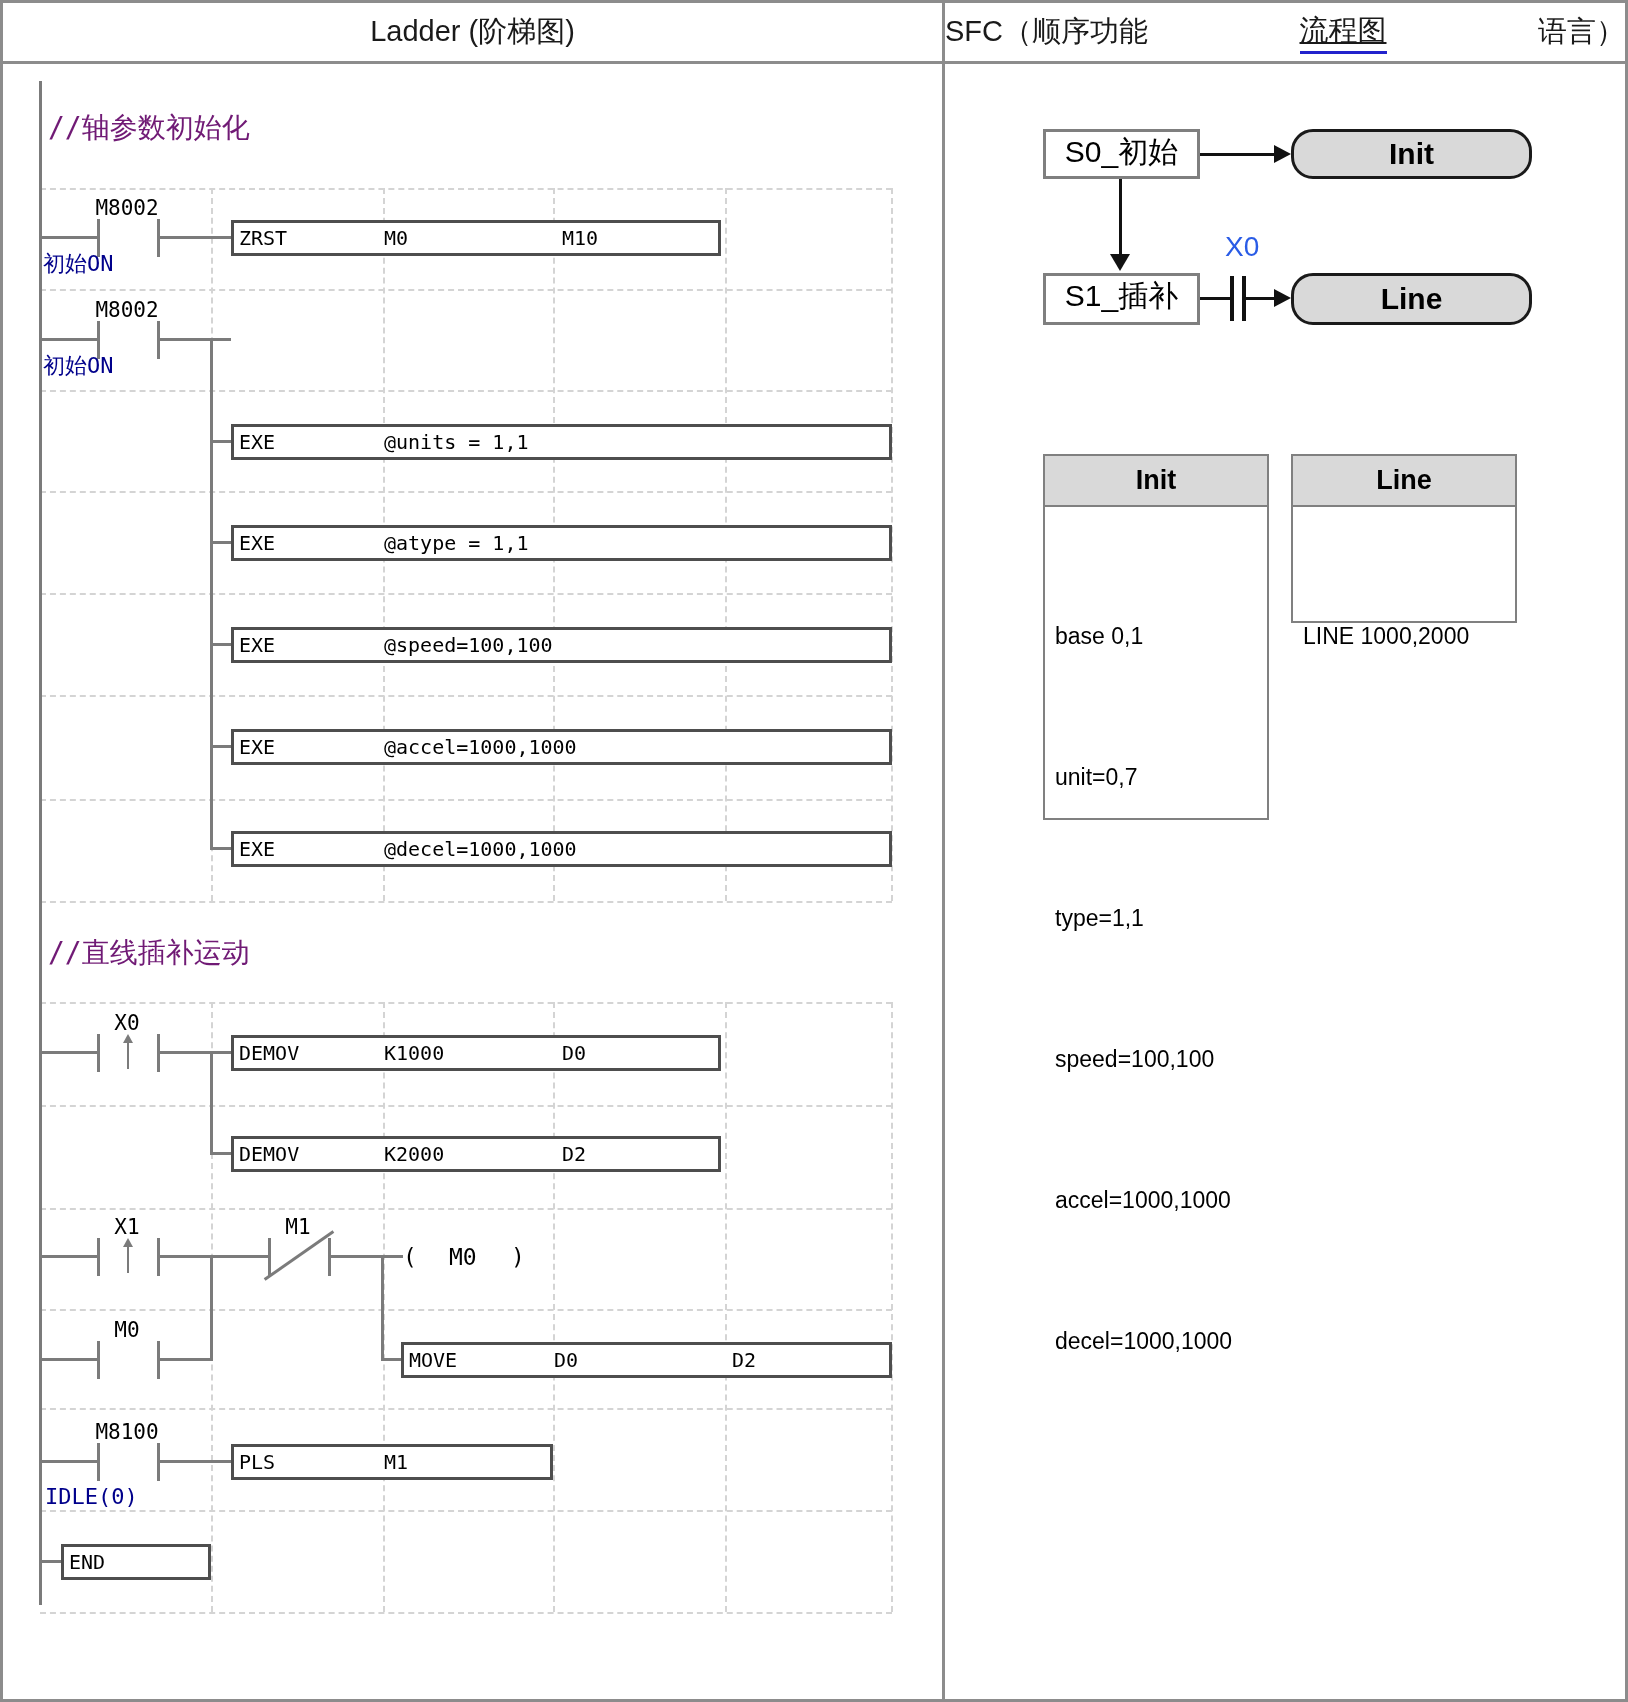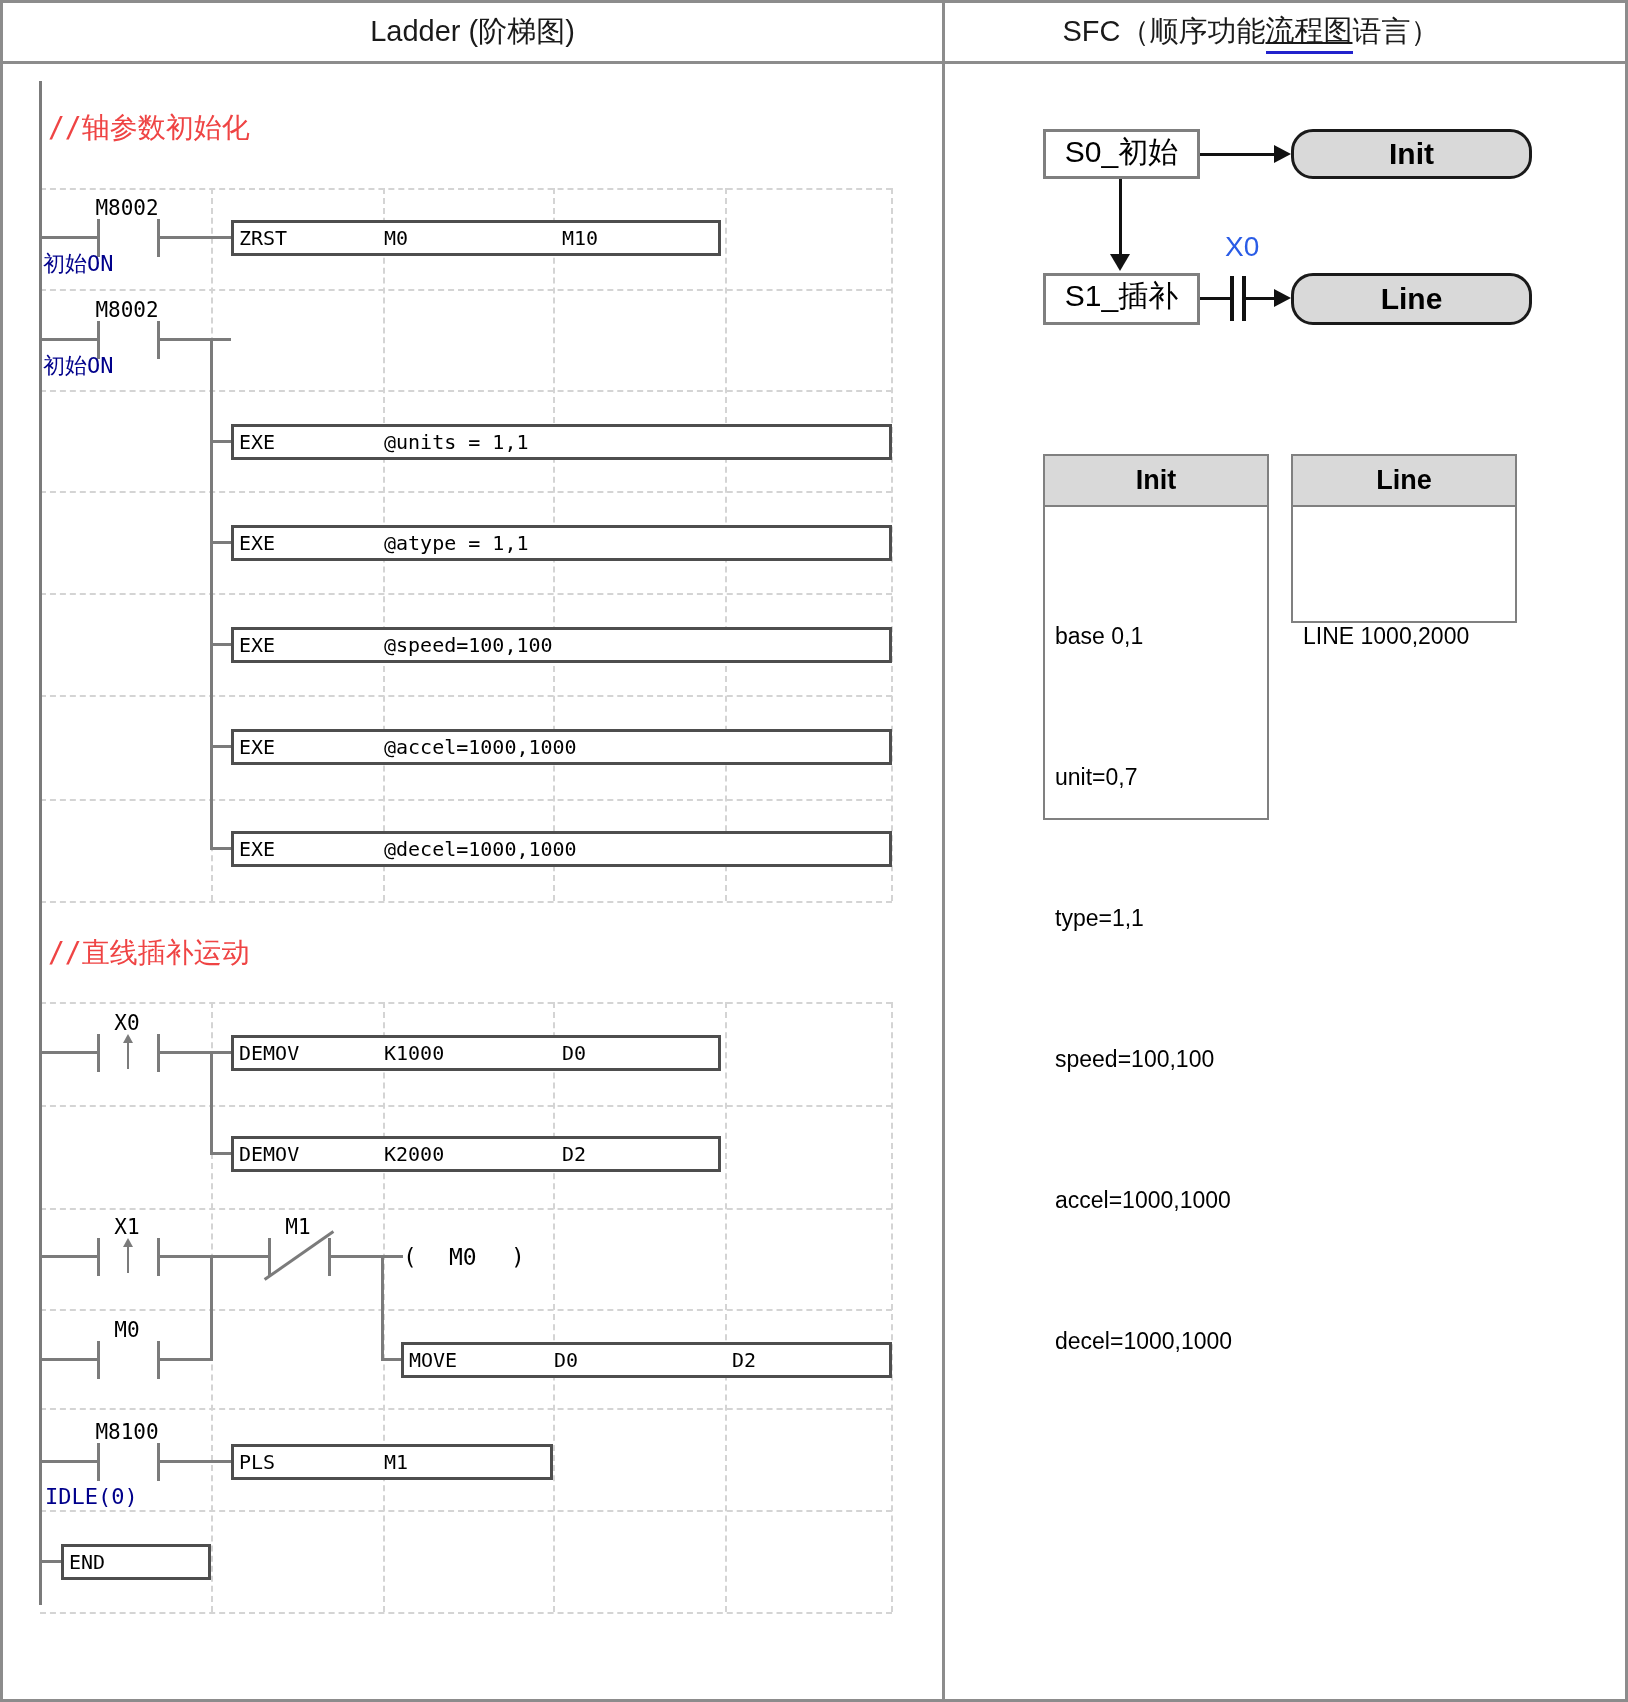--- a/index.html
+++ b/index.html
@@ -5,36 +5,36 @@
   html,body{margin:0;padding:0;background:#fff;}
   #app{position:relative;width:1628px;height:1702px;background:#fff;overflow:hidden;
        border:3px solid #8c8c8c;box-sizing:border-box;
        font-family:"DejaVu Sans Mono","Liberation Mono",monospace;color:#000;}
   
   .hdr-split{position:absolute;left:939px;top:0;width:3px;height:1696px;background:#8c8c8c;}
   .hdr-bottom{position:absolute;left:0;top:58px;width:1622px;height:3px;background:#8c8c8c;}
   .hdr-cell{position:absolute;top:0;height:58px;display:flex;align-items:center;justify-content:center;
             font-family:"Liberation Sans","DejaVu Sans",sans-serif;font-size:29px;color:#1a1a1a;}
   .hdr-left{left:0;width:939px;}
-  .hdr-right{left:908px;width:680px;}
+  .hdr-right{left:942px;width:680px;justify-content:space-between;}
   .link-underline{border-bottom:3px solid #2222cc;padding-bottom:0px;text-decoration:underline;}
   
   .gh{position:absolute;border-top:2px dashed #d4d4d4;height:0;}
   .gv{position:absolute;border-left:2px dashed #d4d4d4;width:0;}
   
   .wh{position:absolute;height:3px;background:#7b7b7b;}
   .wv{position:absolute;width:3px;background:#7b7b7b;}
   .cbar{position:absolute;width:3px;height:38px;background:#7b7b7b;}
   
   .ibox{position:absolute;height:36px;border:3px solid #4e4e4e;background:#fff;box-sizing:border-box;}
   .ibox span{position:absolute;top:50%;transform:translateY(-50%);font-size:20px;white-space:pre;}
   .a0{left:5px;} .a1{left:150px;} .a2{left:328px;}
   .clabel{position:absolute;width:124px;text-align:center;font-size:21px;color:#000;}
   .sublabel{position:absolute;font-size:22px;color:#00008b;}
-  .comment{position:absolute;font-size:28px;color:#ef4444;}
+  .comment{position:absolute;font-size:28px;color:#701a75;}
   .coiltxt{position:absolute;font-size:23px;color:#000;}
   
   .redge-line{position:absolute;width:2px;background:#7b7b7b;}
   .redge-tip{position:absolute;width:0;height:0;border-left:5px solid transparent;
              border-right:5px solid transparent;border-bottom:9px solid #7b7b7b;}
   .ncslash{position:absolute;width:84px;height:3px;background:#7b7b7b;transform:rotate(-35deg);}
   .step-box{position:absolute;border:3px solid #7f7f7f;background:#fff;box-sizing:border-box;
             display:flex;align-items:flex-start;justify-content:center;font-size:30px;
             font-family:"Liberation Sans","DejaVu Sans",sans-serif;}
   .pill{position:absolute;border:3px solid #1a1a1a;background:#d9d9d9;border-radius:22px;

